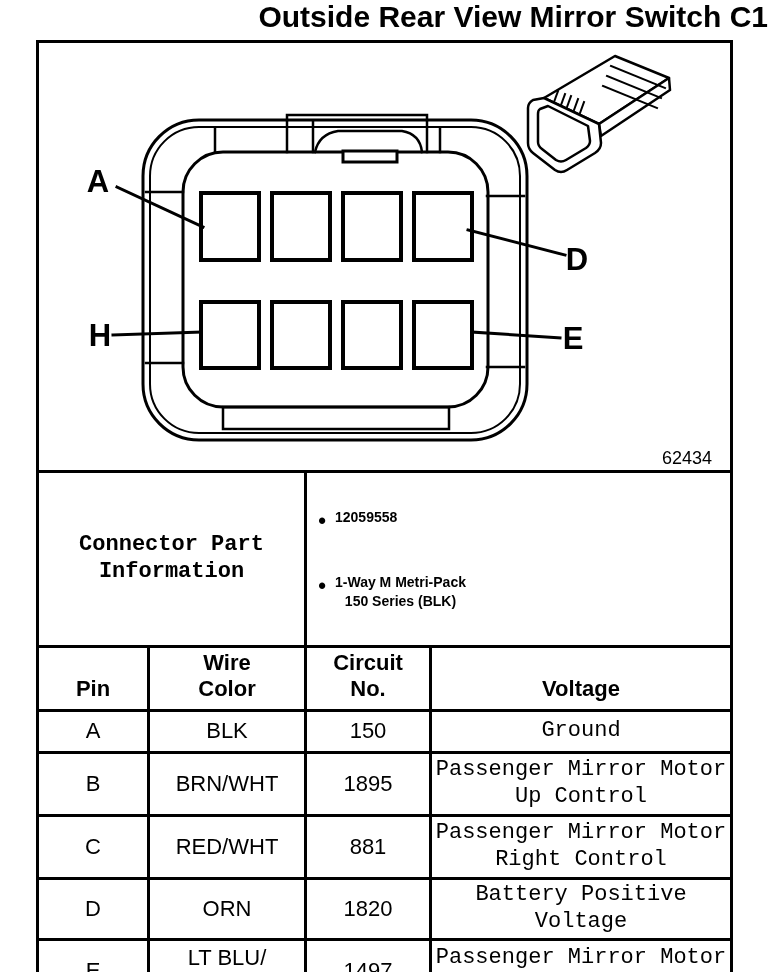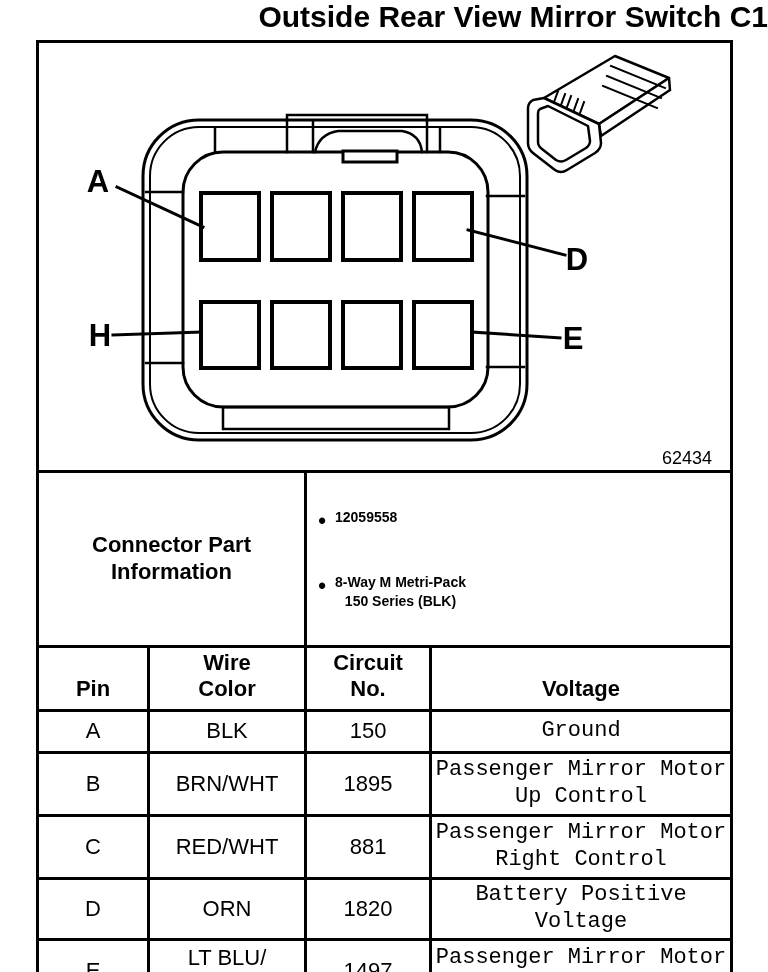--- a/index.html
+++ b/index.html
@@ -21,21 +21,21 @@
   table.pinout{
     width:697px;border-collapse:collapse;table-layout:fixed;background:#fff;
   }
   table.pinout td{
     border:3px solid #000;font-size:22px;line-height:1.22;
     text-align:center;vertical-align:middle;padding:2px 2px;
     white-space:pre-line;overflow:hidden;
   }
   td.func{text-align:left;padding-left:9px;font-family:Liberation Mono, monospace;}
   tr.hdr td{font-weight:bold;vertical-align:bottom;padding-bottom:7px;line-height:1.18;}
-  td.part-label{font-weight:bold;line-height:1.3;}
+  td.part-label{font-weight:bold;line-height:1.3;font-family:Liberation Mono, monospace;}
   td.part-items{text-align:left;vertical-align:middle;padding:8px 6px 8px 20px;}
   .bullet-item{display:flex;align-items:flex-start;font-weight:bold;margin:6px 0;}
   .bullet-item .dot{width:26px;flex:0 0 26px;font-size:22px;}
   .bullet-item .txt{white-space:pre-line;line-height:1.32;font-size:14px;}
   svg text{font-family:"Liberation Sans", sans-serif;}
   .pinlbl{font-size:31px;font-weight:bold;}
   .fignum{font-size:18px;}
 </style>
 </head>
 <body>
@@ -131,21 +131,21 @@
         <tr style="height:105px;">
       <td class="part-label" colspan="2">Connector Part
 Information</td>
       <td class="part-items" colspan="2">
         <div class="bullet-item">
           <span class="dot">•</span>
           <span class="txt">12059558</span>
         </div>
         <div class="bullet-item">
           <span class="dot">•</span>
-          <span class="txt">8-Way M Metri-Pack
+          <span class="txt">1-Way M Metri-Pack
 150 Series (BLK)</span>
         </div>
       </td>
     </tr>
 
     <tr class="hdr" style="height:62px;">
       <td>Pin</td>
       <td>Wire
 Color</td>
       <td>Circuit

